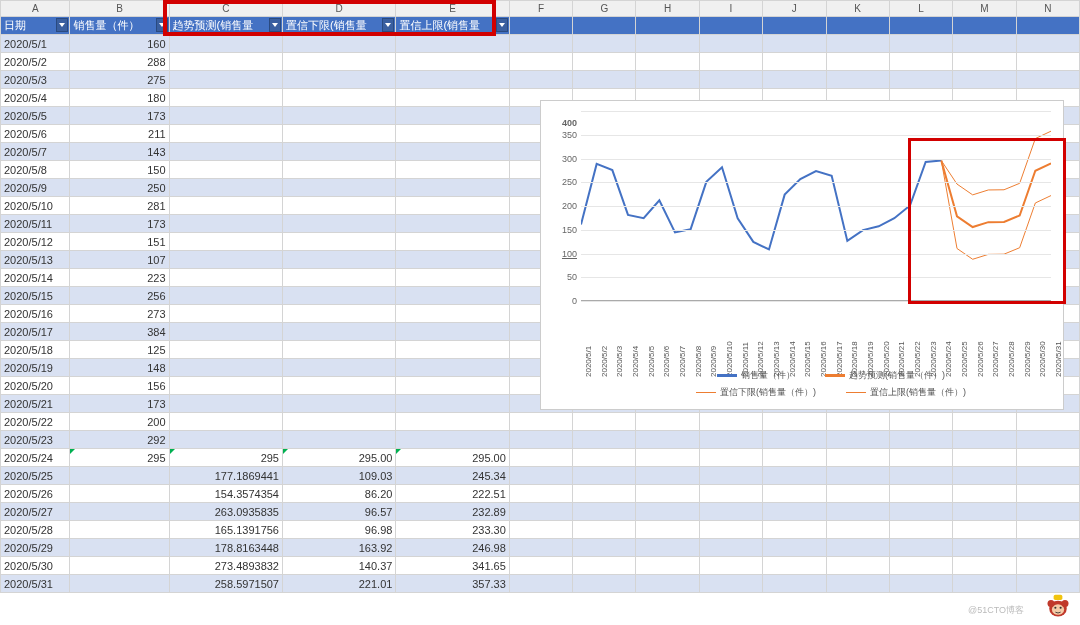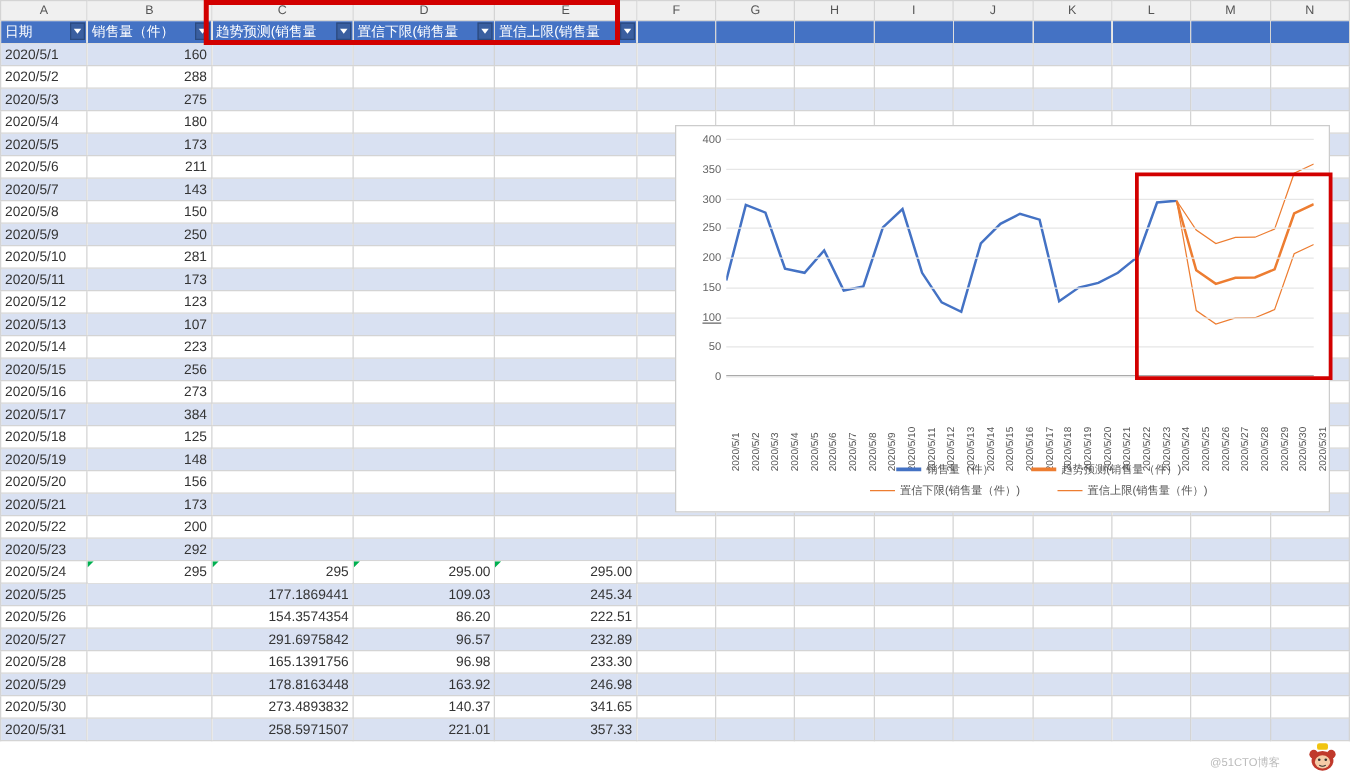--- a/index.html
+++ b/index.html
@@ -381,21 +381,21 @@
         <td></td>
         <td></td>
         <td></td>
         <td></td>
         <td></td>
         <td></td>
         <td></td>
       </tr>
       <tr>
         <td>2020/5/12</td>
-        <td class="num">123</td>
+        <td class="num">151</td>
         <td class="num"></td>
         <td class="num"></td>
         <td class="num"></td>
         <td></td>
         <td></td>
         <td></td>
         <td></td>
         <td></td>
         <td></td>
         <td></td>
@@ -622,21 +622,21 @@
         <td></td>
         <td></td>
         <td></td>
         <td></td>
         <td></td>
         <td></td>
       </tr>
       <tr class="band">
         <td>2020/5/27</td>
         <td class="num"></td>
-        <td class="num">291.6975842</td>
+        <td class="num">263.0935835</td>
         <td class="num">96.57</td>
         <td class="num">232.89</td>
         <td></td>
         <td></td>
         <td></td>
         <td></td>
         <td></td>
         <td></td>
         <td></td>
         <td></td>
@@ -729,21 +729,21 @@
       <div class="ytick" style="top: 118.75px;">150</div>
       <div class="hgrid" style="top: 95px;"></div>
       <div class="ytick" style="top: 95px;">200</div>
       <div class="hgrid" style="top: 71.25px;"></div>
       <div class="ytick" style="top: 71.25px;">250</div>
       <div class="hgrid" style="top: 47.5px;"></div>
       <div class="ytick" style="top: 47.5px;">300</div>
       <div class="hgrid" style="top: 23.75px;"></div>
       <div class="ytick" style="top: 23.75px;">350</div>
       <div class="hgrid" style="top: 0px;"></div>
-      <div class="ytick" style="top: 0px;">400</div>
+      <div class="ytick" style="top: 12px; font-weight: bold;">400</div>
     </div>
   <div class="xaxis">
       <div class="xtick" style="left: 3px;">2020/5/1</div>
       <div class="xtick" style="left: 18.6667px;">2020/5/2</div>
       <div class="xtick" style="left: 34.3333px;">2020/5/3</div>
       <div class="xtick" style="left: 50px;">2020/5/4</div>
       <div class="xtick" style="left: 65.6667px;">2020/5/5</div>
       <div class="xtick" style="left: 81.3333px;">2020/5/6</div>
       <div class="xtick" style="left: 97px;">2020/5/7</div>
       <div class="xtick" style="left: 112.667px;">2020/5/8</div>

